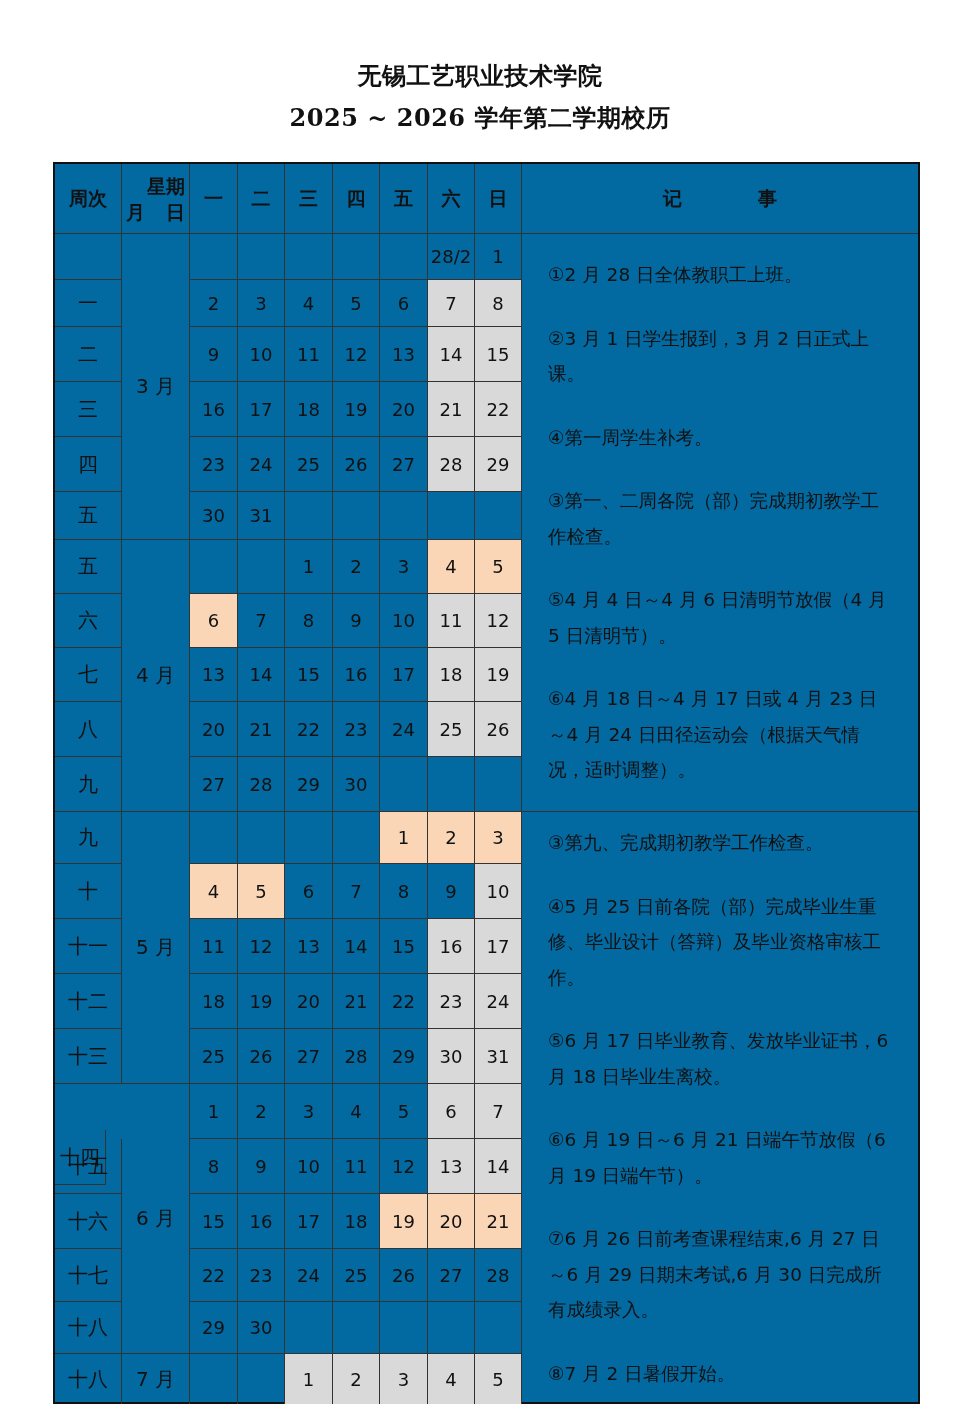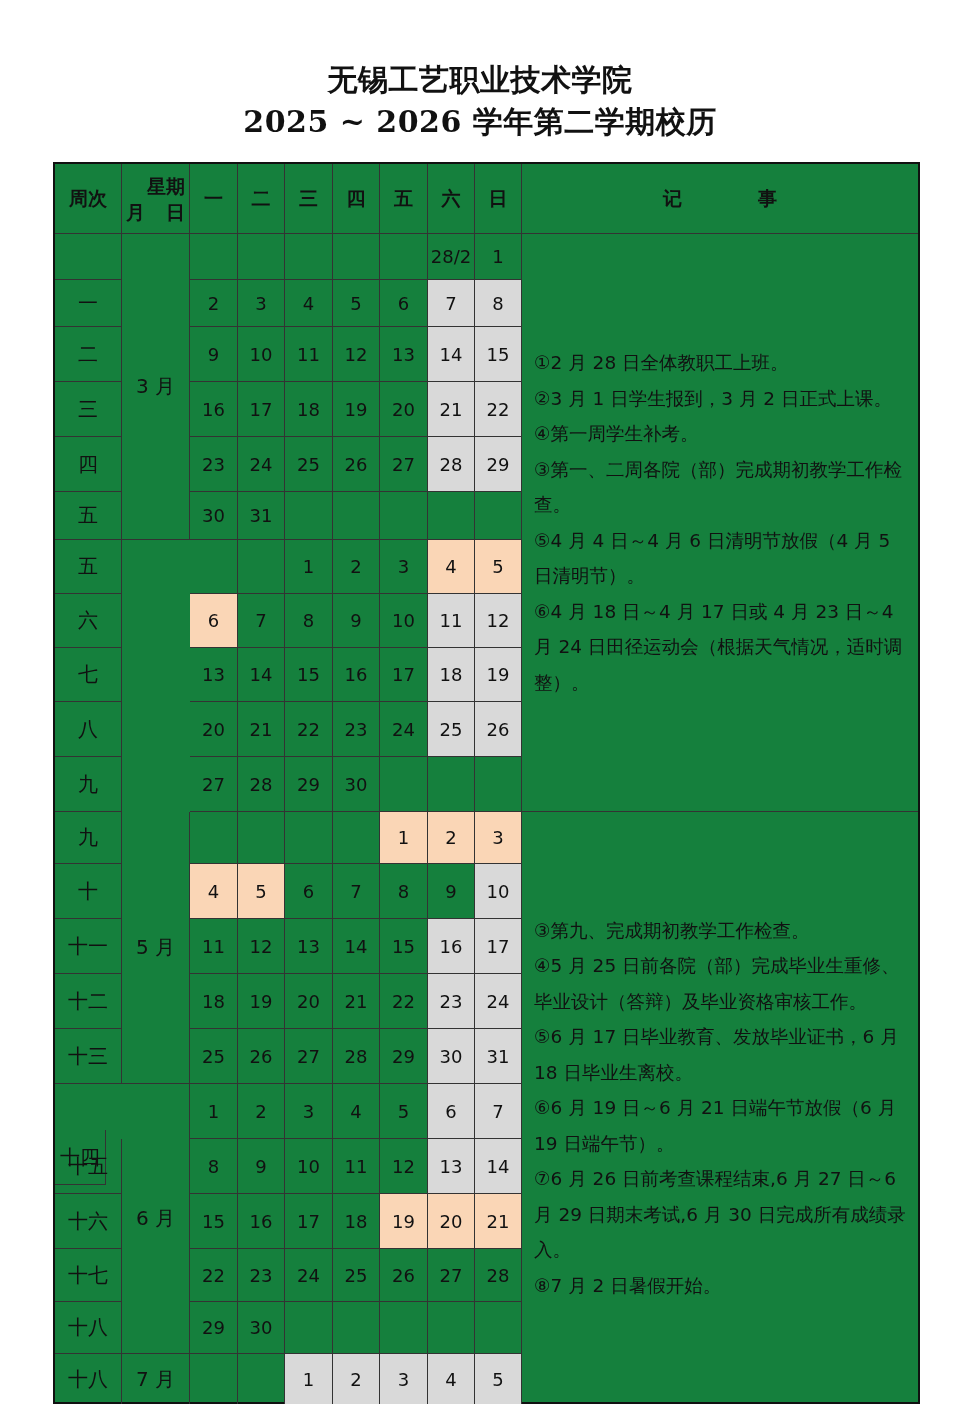--- a/index.html
+++ b/index.html
@@ -1,35 +1,35 @@
 <!DOCTYPE html>
 <html><head>
 <meta charset="utf-8">
 <style>
   html, body { margin:0; padding:0; background:#ffffff; }
   body { width:960px; height:1426px; position:relative; overflow:hidden;
          font-family:"DejaVu Sans","Liberation Sans",sans-serif; color:#111; }
   .title { position:absolute; left:0; width:960px; text-align:center;
            font-family:"DejaVu Serif","Liberation Serif",serif; font-weight:bold;
-           font-size:30px; color:#111; letter-spacing:0.5px; }
+           font-size:24px; color:#111; letter-spacing:0.5px; }
   #title1 { top:60px; }
   #title2 { top:102px; }
   .table { position:absolute; left:53px; top:162px; width:867px; height:1242px;
-           border:2px solid #111; box-sizing:border-box; background:#15803d; }
+           border:2px solid #111; box-sizing:border-box; background:#0369a1; }
   .cell { position:absolute; box-sizing:border-box; border-right:1.5px solid #333;
           border-bottom:1.5px solid #333; display:flex; align-items:center;
           justify-content:center; font-size:18px; color:#111; }
   .cell.gray { background:#d9d9d9; }
   .cell.orange { background:#fad6b6; }
   .hdr { font-size:19px; font-weight:bold; }
   .week { font-size:20px; }
   .notes { position:absolute; box-sizing:border-box; border-bottom:1.5px solid #333;
            padding:0 10px 0 12px; font-size:18.5px; line-height:35.5px; color:#111;
            display:flex; flex-direction:column; justify-content:center; }
-  .notes p { margin:0; }
+  .notes p { margin:14px; }
   .corner { flex-direction:column; }
   .corner .top { width:100%; text-align:right; padding-right:4px; box-sizing:border-box; line-height:26px; }
   .corner .bot { width:100%; display:flex; justify-content:space-between; padding:0 4px; box-sizing:border-box; line-height:26px; }
   .memo-hdr span { margin:0 38px; }
 </style>
 </head>
 <body>
 
 <div id="title1" class="title">无锡工艺职业技术学院</div>
 <div id="title2" class="title">2025 ~ 2026 学年第二学期校历</div>
@@ -225,20 +225,21 @@
     <div class="cell" style="left: 420px; top: 1138px; width: 47px; height: 52px;"></div>
     <div class="cell week" style="left: 0px; top: 1190px; width: 67px; height: 50px; border-bottom: none;">十八</div>
     <div class="cell" style="left: 135px; top: 1190px; width: 48px; height: 50px; border-bottom: none;"></div>
     <div class="cell" style="left: 183px; top: 1190px; width: 47px; height: 50px; border-bottom: none;"></div>
     <div class="cell gray" style="left: 230px; top: 1190px; width: 48px; height: 50px; border-bottom: none;">1</div>
     <div class="cell gray" style="left: 278px; top: 1190px; width: 47px; height: 50px; border-bottom: none;">2</div>
     <div class="cell gray" style="left: 325px; top: 1190px; width: 48px; height: 50px; border-bottom: none;">3</div>
     <div class="cell gray" style="left: 373px; top: 1190px; width: 47px; height: 50px; border-bottom: none;">4</div>
     <div class="cell gray" style="left: 420px; top: 1190px; width: 47px; height: 50px; border-bottom: none;">5</div>
     <div class="cell week" style="left: 67px; top: 70px; width: 68px; height: 306px; text-align: center;">3 月</div>
+    <div class="cell week" style="left: 67px; top: 376px; width: 68px; height: 272px;">4 月</div>
     <div class="cell week" style="left: 67px; top: 648px; width: 68px; height: 272px;">5 月</div>
     <div class="cell week" style="left: 67px; top: 920px; width: 68px; height: 270px;">6 月</div>
     <div class="cell week" style="left: 67px; top: 1190px; width: 68px; height: 50px; border-bottom: none;">7 月</div>
     <div class="notes" style="left: 467px; top: 70px; width: 396px; height: 578px;">
       <p>①2 月 28 日全体教职工上班。</p>
       <p>②3 月 1 日学生报到，3 月 2 日正式上课。</p>
       <p>④第一周学生补考。</p>
       <p>③第一、二周各院（部）完成期初教学工作检查。</p>
       <p>⑤4 月 4 日～4 月 6 日清明节放假（4 月 5 日清明节）。</p>
       <p>⑥4 月 18 日～4 月 17 日或 4 月 23 日～4 月 24 日田径运动会（根据天气情况，适时调整）。</p>

